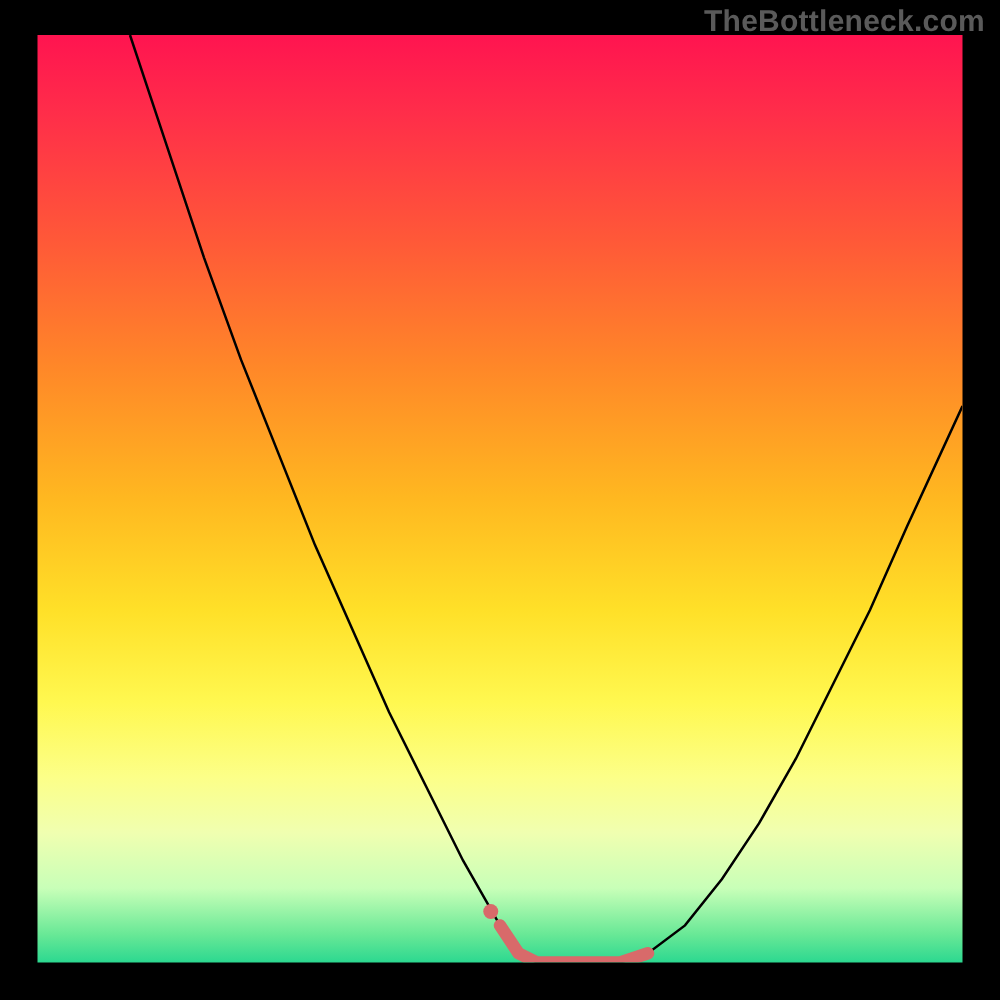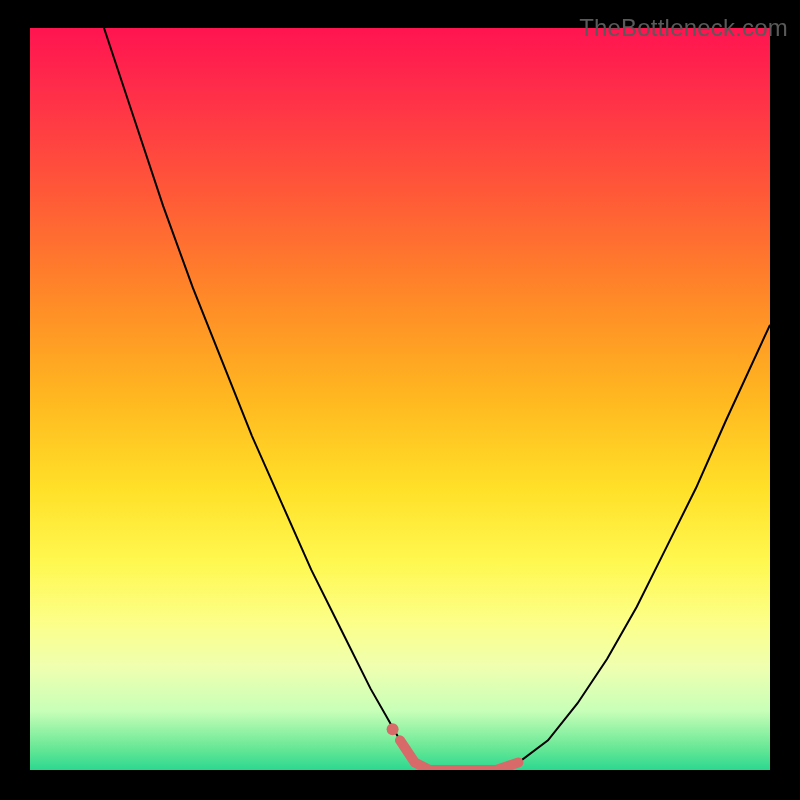--- a/index.html
+++ b/index.html
@@ -44,25 +44,25 @@
   }
   .curve {
     position: absolute;
     left: 0;
     top: 0;
     width: 740px;
     height: 742px;
   }
   .watermark {
     position: absolute;
-    top: 14px;
+    top: 4px;
     right: 12px;
     color: #5a5a5a;
     font-size: 24px;
-    font-weight: 400;
+    font-weight: 700;
     letter-spacing: 0.2px;
   }
 </style>
 </head>
 <body>
 
 <div class="frame">
   <div class="plot-area">
     <svg class="curve" viewBox="0 0 740 742" preserveAspectRatio="none">
       <g id="series-layer">

